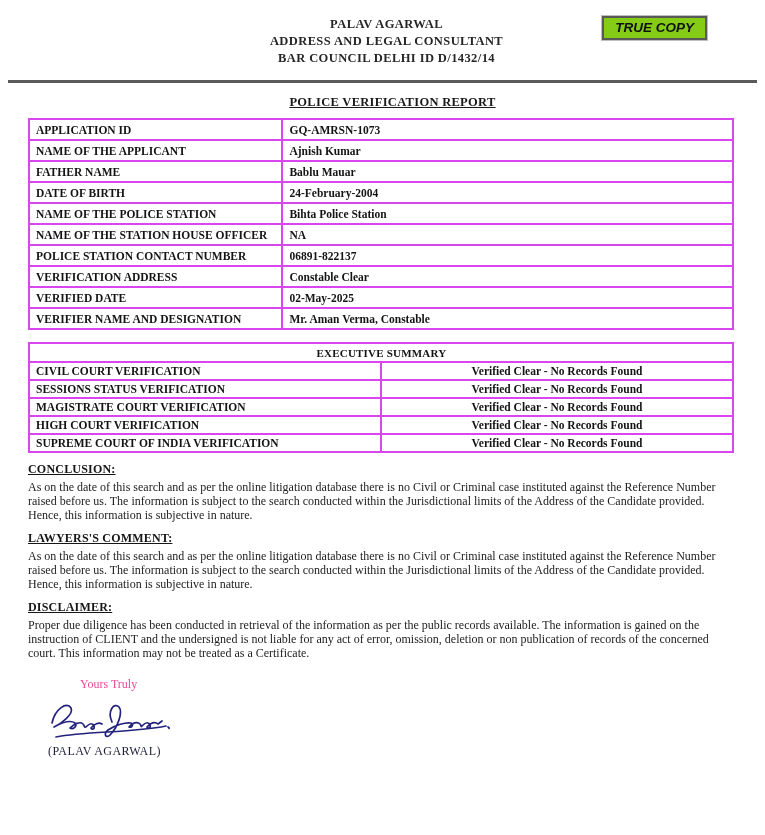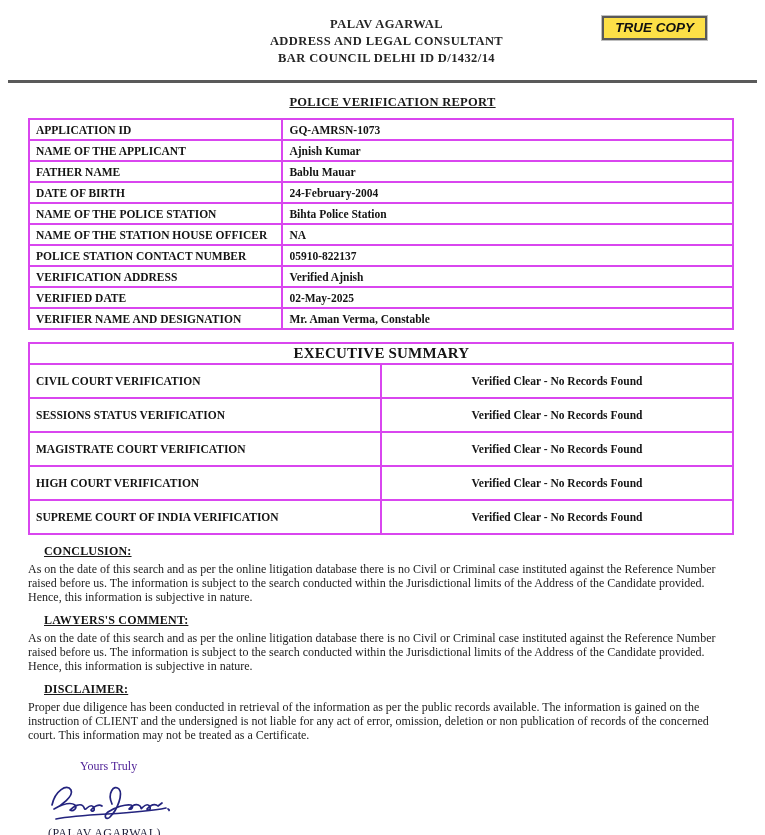--- a/index.html
+++ b/index.html
@@ -18,56 +18,56 @@
   .letterhead div {
     font-weight: bold; font-size: 12.5px; line-height: 17px;
     letter-spacing: 0.4px; color: #262626;
   }
   .true-copy {
     position: absolute; top: 16px; right: 58px;
     border: 2px solid #595959; outline: 1px solid #bfbfbf;
     padding: 2px 11px 3px;
     font-family: "Liberation Sans", sans-serif;
     font-style: italic; font-weight: bold; font-size: 13.5px; color: #111;
-    background: #fde047;
+    background: #84cc16;
   }
   .rule { border: 0; border-top: 3px solid #5a5a5a; margin: 13px 8px 0 8px; }
 
   .report-title-wrap { text-align: center; margin-top: 9px; margin-left: 20px; }
   .report-title {
     display: inline-block; font-weight: bold; font-size: 12.5px;
     letter-spacing: 0.3px; text-decoration: underline; color: #1a1a1a;
   }
 
   
   table { border-collapse: collapse; table-layout: fixed; }
   .details-table, .summary-table {
     width: 706px; margin-left: 28px; font-size: 11.5px;
   }
   .details-table { margin-top: 8px; }
   .summary-table { margin-top: 12px; }
   td, th { border: 2px solid #d946ef; padding: 1px 6px; font-weight: bold; color: #141414; }
   .details-table td.lbl { width: 36%; height: 21px; text-align: left; }
   .details-table td.val { width: 64%; text-align: left; }
   .details-table tr.tall td { height: 49px; vertical-align: top; padding-top: 2px; }
-  .summary-table th.sum-head { height: 19px; text-align: center; font-size: 15px; letter-spacing: .2px; padding-left: 7px; }
-  .summary-table td.lbl { width: 37%; height: 34px; text-align: left; }
+  .summary-table th.sum-head { height: 19px; text-align: center; font-size: 11px; letter-spacing: .2px; padding-left: 7px; }
+  .summary-table td.lbl { width: 37%; height: 18px; text-align: left; }
   .summary-table td.val { width: 63%; text-align: center; font-weight: bold; }
 
   
   .sections { margin: 8px 28px 0 28px; }
   .text-section { margin-top: 9px; }
   .section-heading {
     font-weight: bold; font-size: 12px; text-decoration: underline;
-    letter-spacing: .2px; color: #161616; margin-bottom: 3px; margin-left: 16px;
+    letter-spacing: .2px; color: #161616; margin-bottom: 3px;
   }
   .section-body { font-size: 12px; line-height: 14px; color: #222; text-align: left; }
 
   
-  .closing { margin: 17px 0 0 80px; font-size: 12px; color: #4c1d95; }
+  .closing { margin: 17px 0 0 80px; font-size: 12px; color: #ec4899; }
   .signature-wrap { margin: 4px 0 0 44px; height: 48px; }
   .sig-name { margin: 0 0 0 48px; font-size: 12px; color: #1d1d38; letter-spacing: .4px; }
 </style>
 </head>
 <body>
 
 <div class="page">
 
   <div class="letterhead">
     <div>PALAV AGARWAL</div>
@@ -104,25 +104,25 @@
         <tr>
           <td class="lbl">NAME OF THE POLICE STATION</td>
           <td class="val">Bihta Police Station</td>
         </tr>
         <tr>
           <td class="lbl">NAME OF THE STATION HOUSE OFFICER</td>
           <td class="val">NA</td>
         </tr>
         <tr>
           <td class="lbl">POLICE STATION CONTACT NUMBER</td>
-          <td class="val">05910-822137</td>
+          <td class="val">06891-822137</td>
         </tr>
         <tr>
           <td class="lbl">VERIFICATION ADDRESS</td>
-          <td class="val">Verified Ajnish</td>
+          <td class="val">Constable Clear</td>
         </tr>
         <tr>
           <td class="lbl">VERIFIED DATE</td>
           <td class="val">02-May-2025</td>
         </tr>
         <tr>
           <td class="lbl">VERIFIER NAME AND DESIGNATION</td>
           <td class="val">Mr. Aman Verma, Constable</td>
         </tr>
       </tbody>

